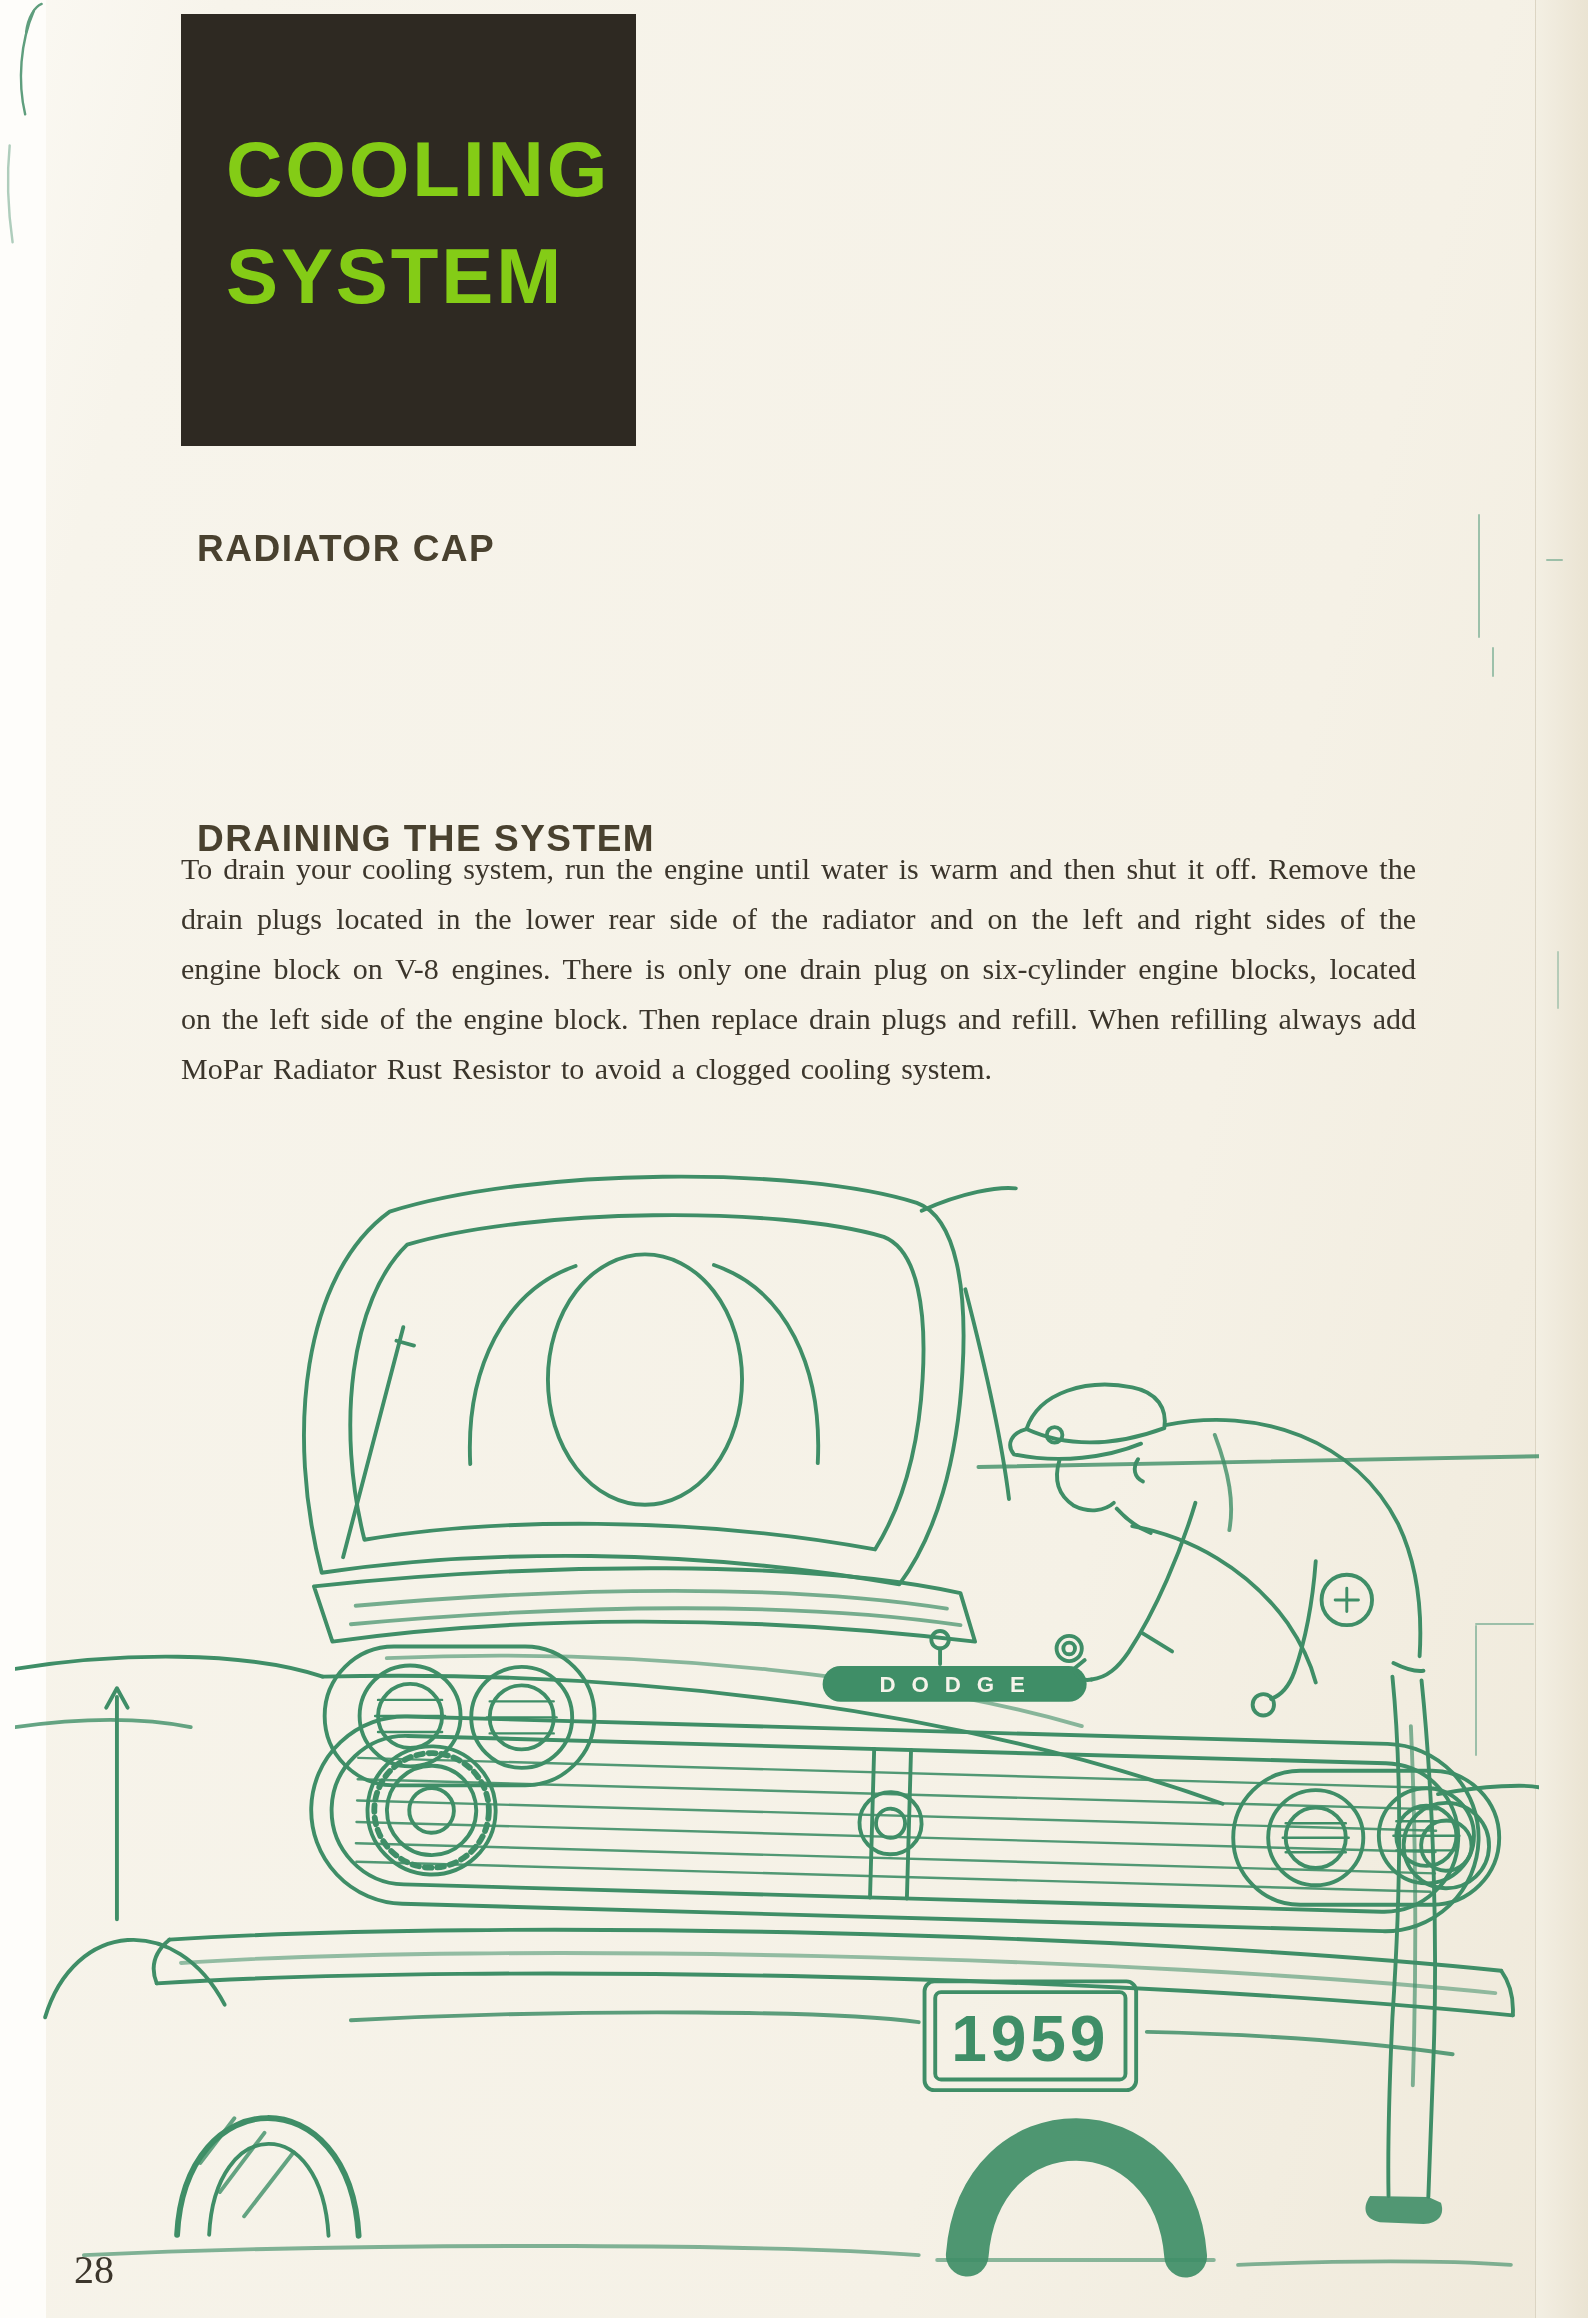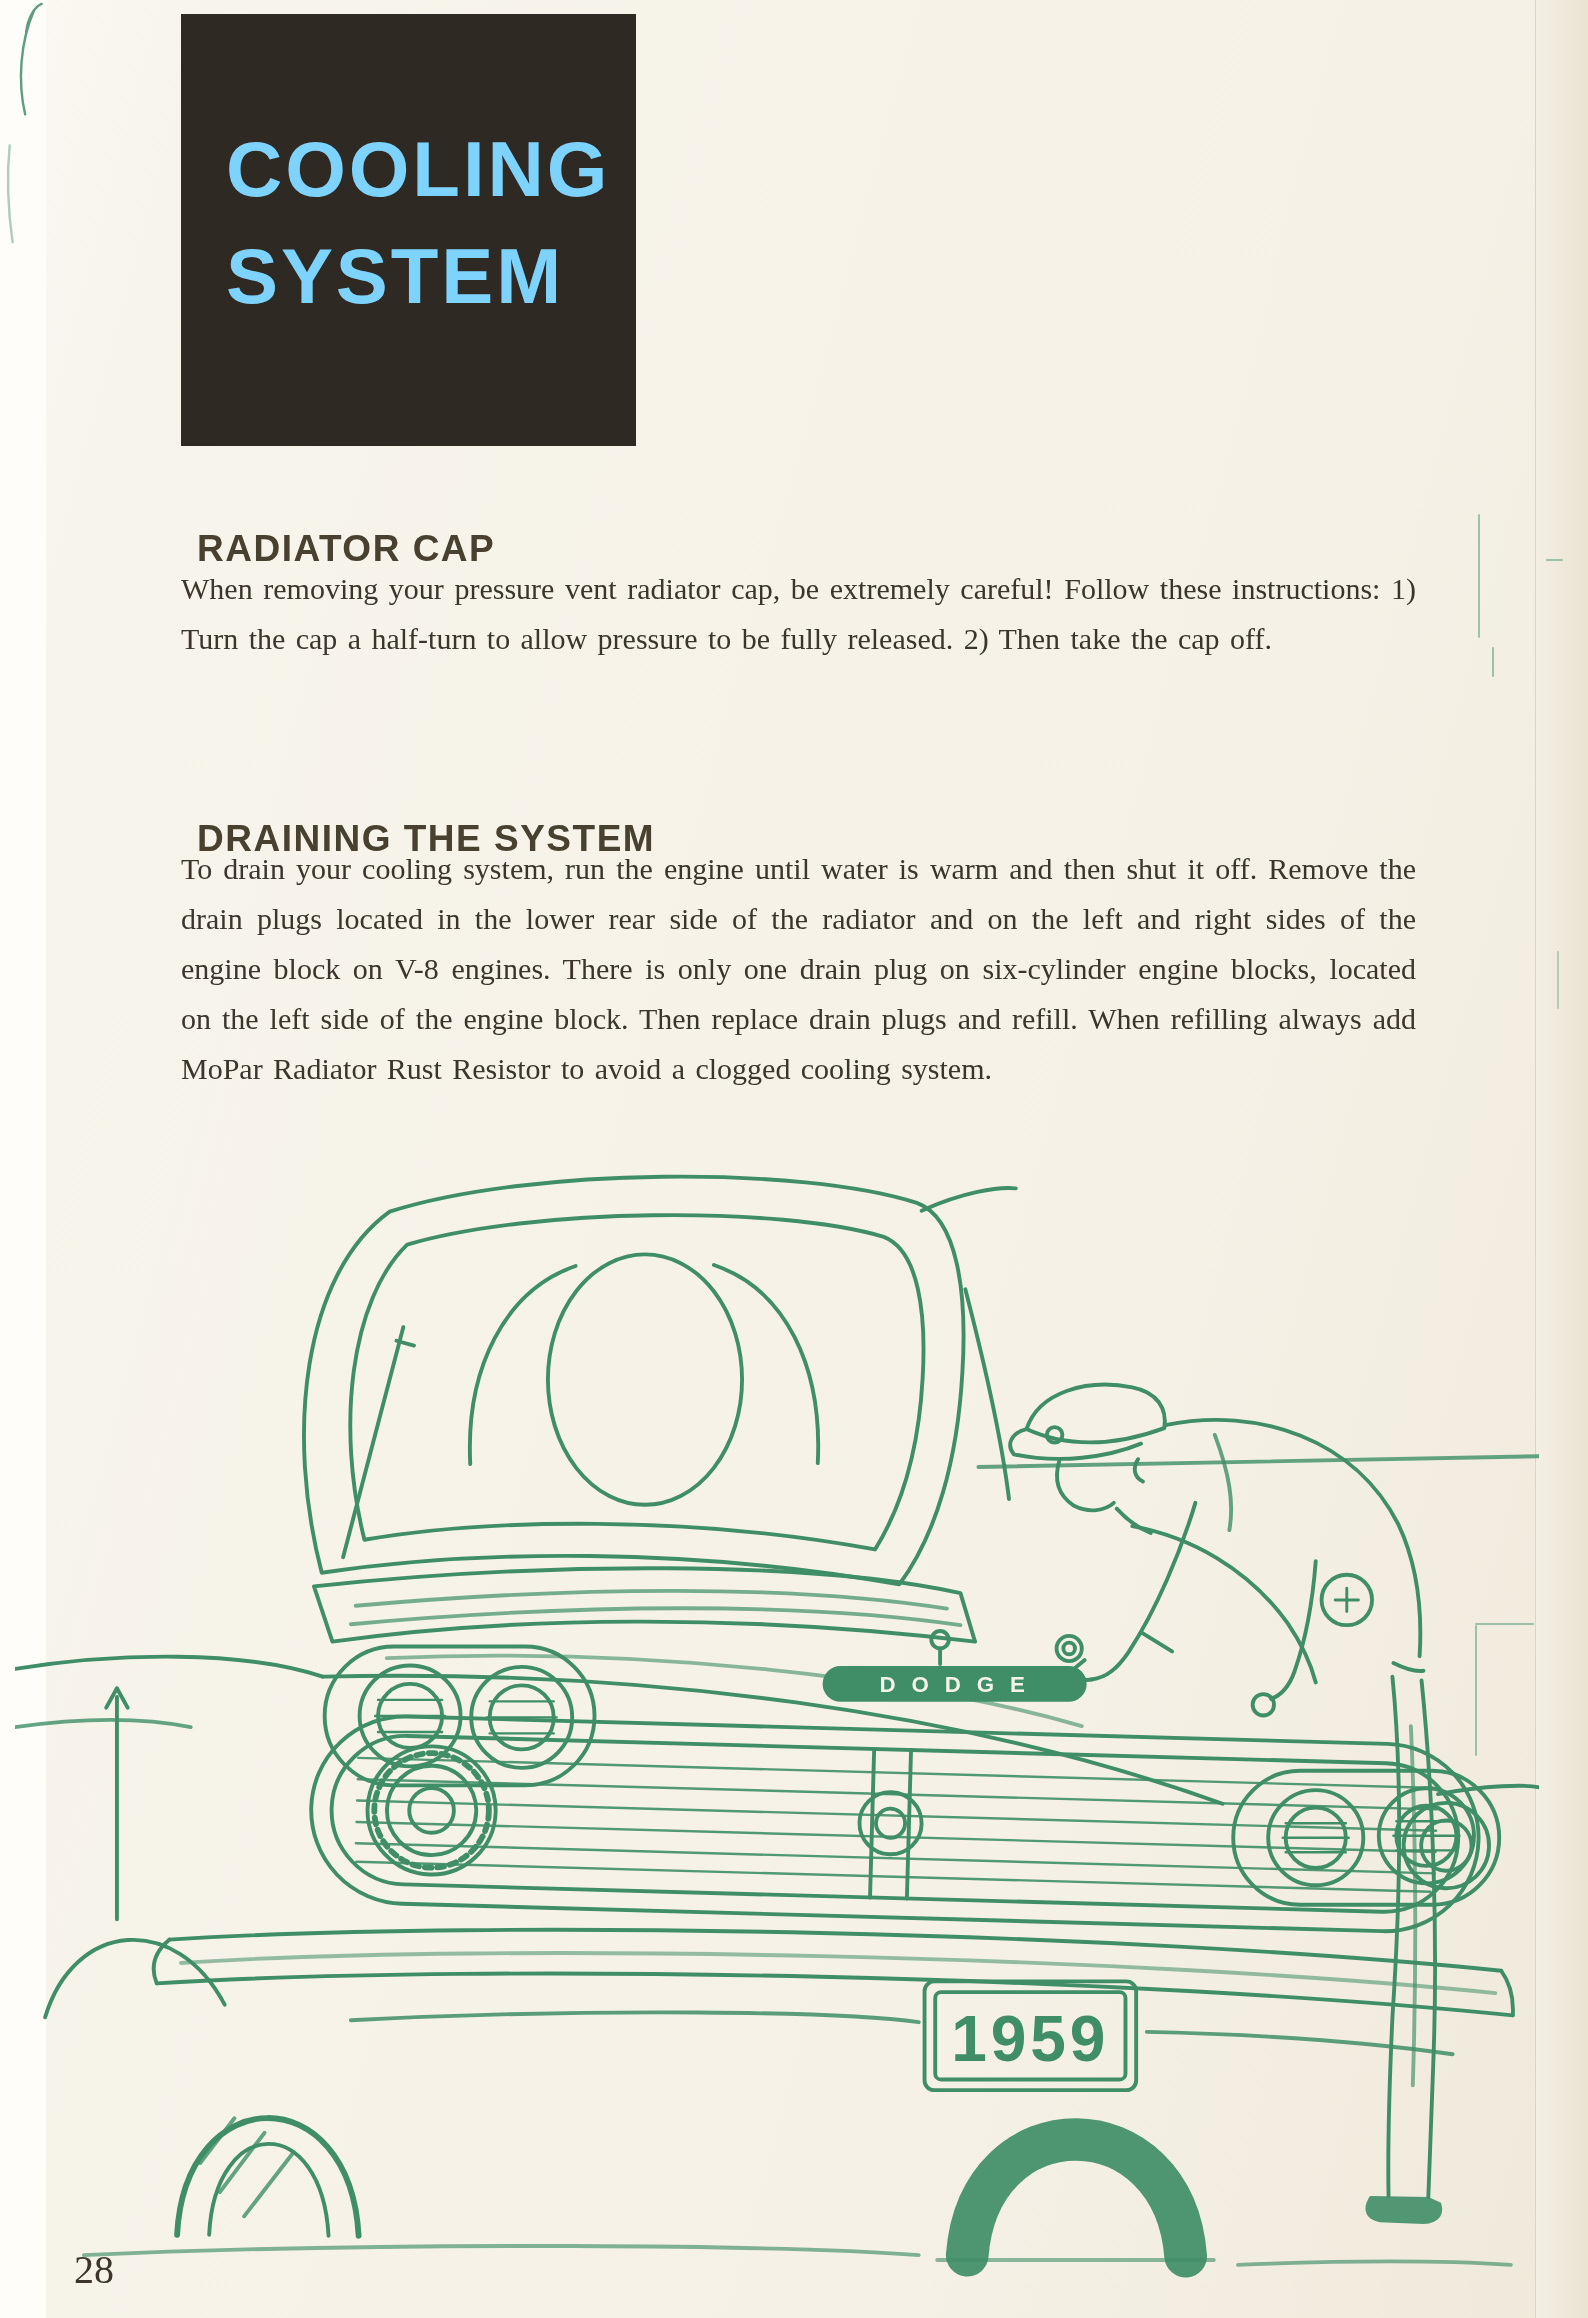--- a/index.html
+++ b/index.html
@@ -41,21 +41,21 @@
     width: 455px; height: 432px;
     background: #2e2922;
     padding: 102px 0 0 45px;
   }
   .title-line {
     font-family: "Liberation Sans", sans-serif;
     font-weight: 700;
     font-size: 78px;
     line-height: 107px;
     letter-spacing: 2.9px;
-    color: #7dd3fc;
+    color: #84cc16;
   }
 
   .section-heading {
     position: absolute; left: 181px;
     margin: 16px;
     font-family: "Liberation Sans", sans-serif;
     font-weight: 700;
     font-size: 37px;
     letter-spacing: 1.5px;
     color: #49412f;
@@ -110,21 +110,20 @@
   <div class="artifact h1"></div>
   <div class="artifact h2"></div>
   <div class="artifact v4"></div>
 
   <div class="title-block">
     <div class="title-line">COOLING</div>
     <div class="title-line">SYSTEM</div>
   </div>
 
   <h2 class="section-heading heading-radiator">RADIATOR CAP</h2>
-  <p class="body-text para-1">When removing your pressure vent radiator cap, be extremely careful! Follow these instructions: 1) Turn the cap a half-turn to allow pressure to be fully released. 2) Then take the cap off.</p>
 
   <h2 class="section-heading heading-draining">DRAINING THE SYSTEM</h2>
   <p class="body-text para-2">To drain your cooling system, run the engine until water is warm and then shut it off. Remove the drain plugs located in the lower rear side of the radiator and on the left and right sides of the engine block on V-8 engines. There is only one drain plug on six-cylinder engine blocks, located on the left side of the engine block. Then replace drain plugs and refill. When refilling always add MoPar Radiator Rust Resistor to avoid a clogged cooling system.</p>
 
   <div class="illustration">
     <svg width="1524" height="1136" viewBox="0 0 3140 2340">
       <g stroke="#3f8e67" fill="none" stroke-width="8" stroke-linecap="round" stroke-linejoin="round">
 
         <path d="M1985 628 L3140 606" opacity="0.8"></path>
 

